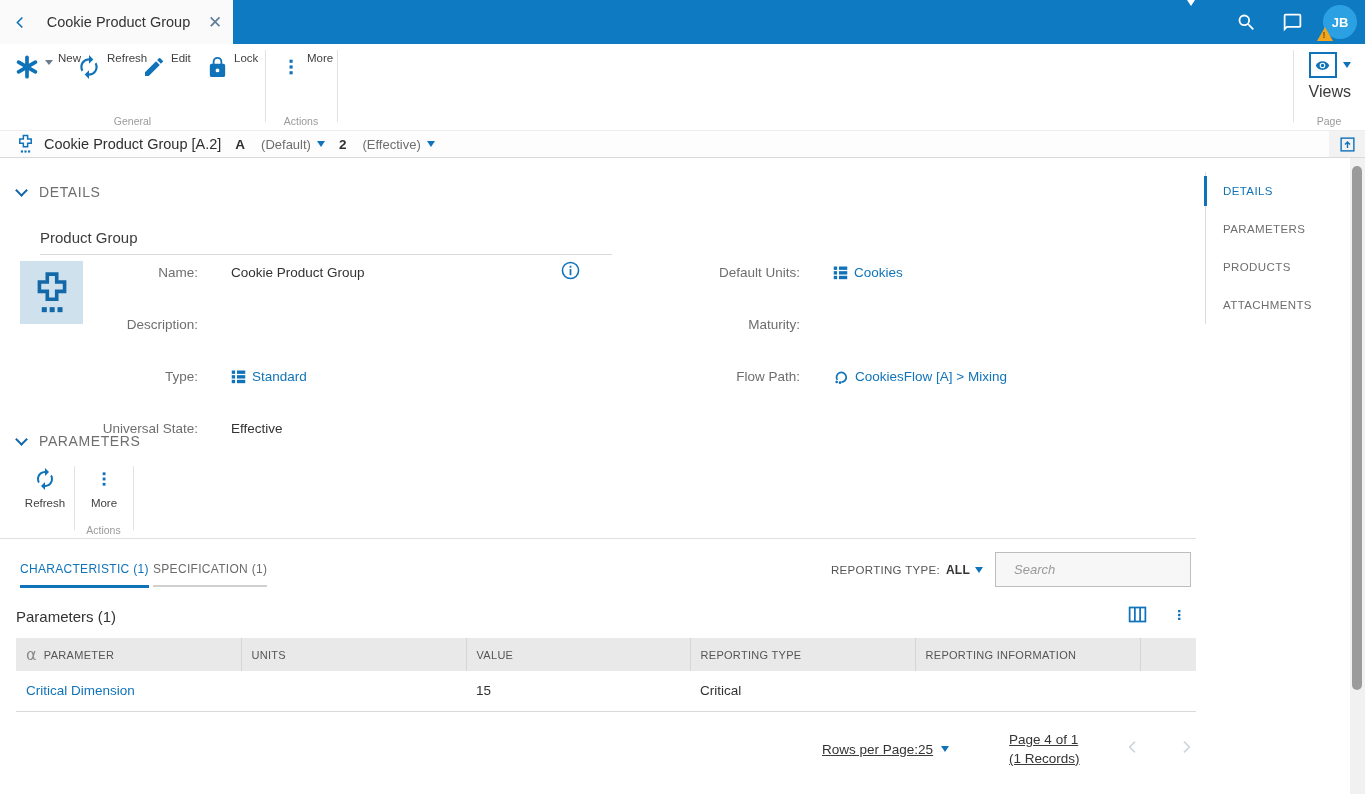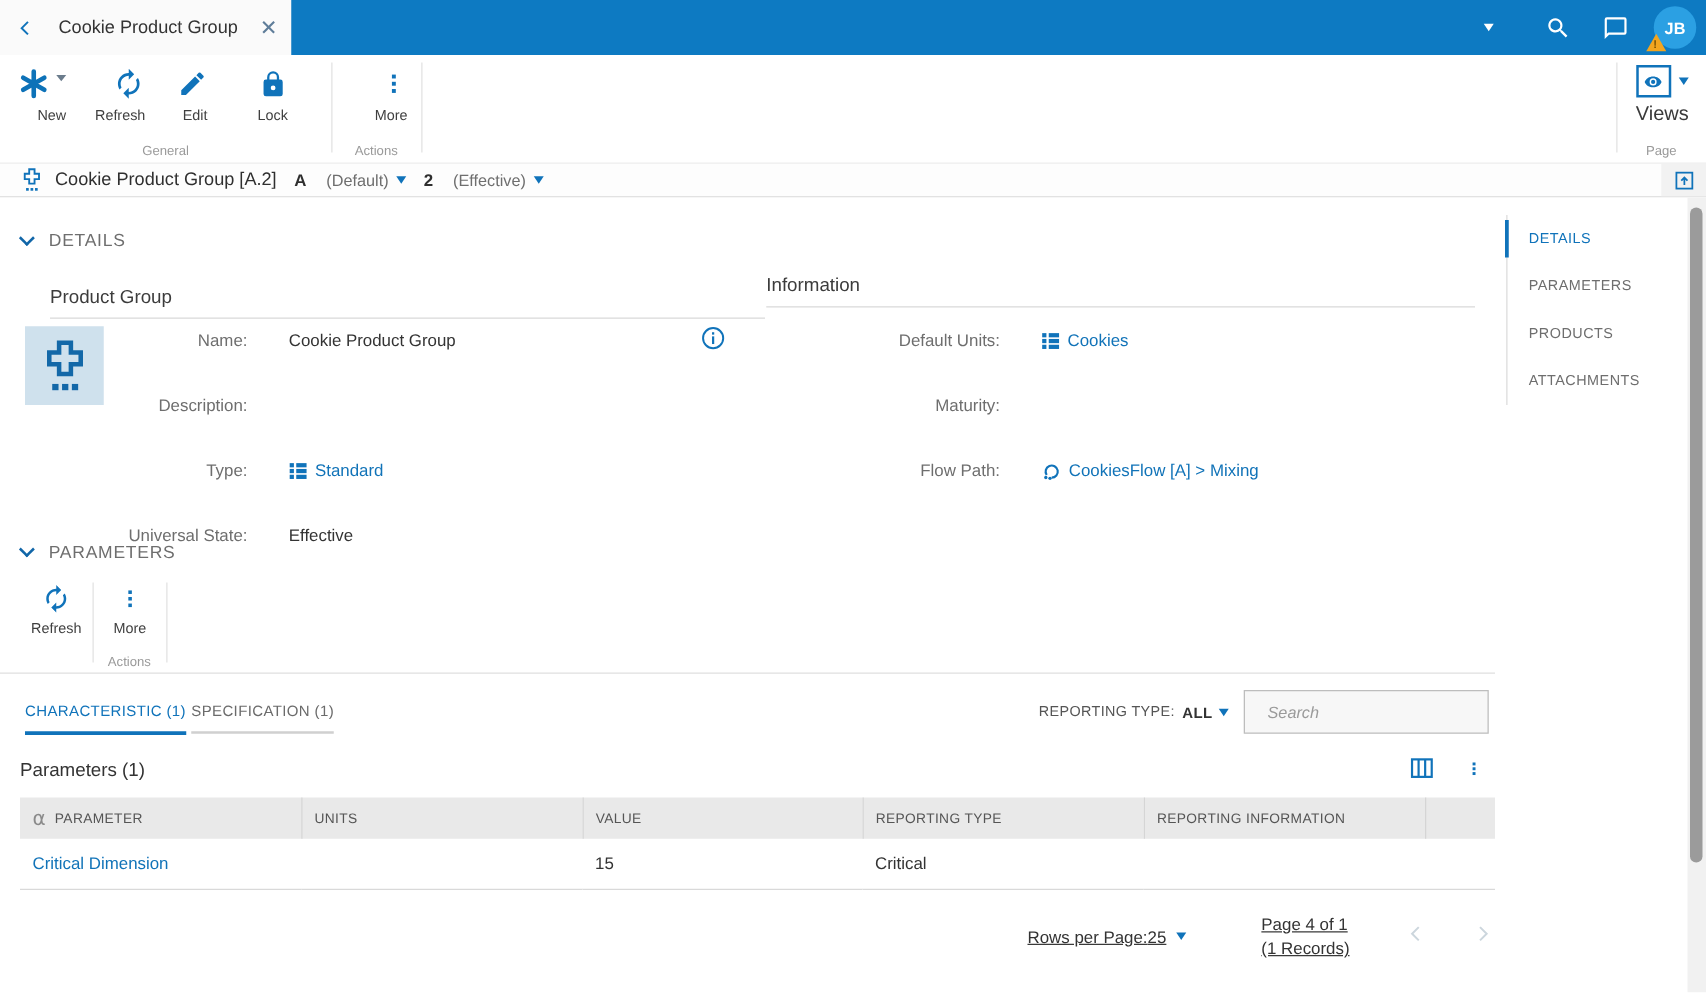--- a/index.html
+++ b/index.html
@@ -5,31 +5,31 @@
   * { margin:0; padding:0; box-sizing:border-box; }
   html,body { width:1365px; height:794px; overflow:hidden; }
   body { font-family:"Liberation Sans", sans-serif; background:#fff; color:#3a3a3a; position:relative; }
 
   
   .titlebar { position:absolute; top:0; left:0; width:1365px; height:44px; background:#0d7ac2; display:flex; }
   .tab-area { width:233px; height:44px; background:#fafafa; display:flex; align-items:center; }
   .back-btn { width:40px; height:44px; display:flex; align-items:center; justify-content:center; cursor:pointer; }
   .tab-title { flex:1; text-align:center; font-size:14.5px; color:#333; white-space:nowrap; overflow:hidden; }
   .tab-close { width:36px; height:44px; display:flex; align-items:center; justify-content:center; color:#5f7d99; font-size:17px; cursor:pointer; }
-  .bluebar-right { flex:1; display:flex; align-items:center; justify-content:flex-end; color:#fff;padding-left:20px; }
+  .bluebar-right { flex:1; display:flex; align-items:flex-start; justify-content:flex-end; color:#fff;padding-left:20px; }
   .bar-caret { margin-right:28px; }
   .bar-icon { width:46px; height:44px; display:flex; align-items:center; justify-content:center; color:#fff; }
   .avatar-wrap { position:relative; width:50px; height:44px; display:flex; align-items:center; justify-content:center; }
   .avatar { width:34px; height:34px; border-radius:50%; background:#2ba0e3; color:#fff; font-size:13px; display:flex; align-items:center; justify-content:center; font-weight:bold; }
   .warn-badge { position:absolute; left:2px; bottom:3px; width:0; height:0; border-left:8px solid transparent; border-right:8px solid transparent; border-bottom:14px solid #f2a51f; }
   .warn-badge::after { content:"!"; position:absolute; left:-2.5px; top:3px; font-size:9px; font-weight:bold; color:#7a5200; }
 
   
   .ribbon { position:absolute; top:44px; left:0; width:1365px; height:86px; background:#fff; }
-  .rbtn { position:absolute; top:8px; display:flex; flex-direction:column; align-items:flex-end; gap:5px; cursor:pointer; }
+  .rbtn { position:absolute; top:8px; display:flex; flex-direction:row; align-items:flex-start; gap:5px; cursor:pointer; }
   .rbtn .ric { height:30px; display:flex; align-items:center; justify-content:center; color:#1073ba; }
   .rbtn .rlabel { font-size:11.5px; color:#3f3f3f; }
   .rib-sep { position:absolute; top:6px; height:72px; width:1px; background:#e2e2e2; }
   .rib-group { position:absolute; bottom:3px; font-size:10.5px; color:#9a9a9a; text-align:center; }
   .views-btn { position:absolute; top:8px; right:14px; display:flex; flex-direction:column; align-items:center; gap:5px; cursor:pointer; }
   .eye-box { width:28px; height:26px; border:2px solid #1073ba; display:flex; align-items:center; justify-content:center; color:#1073ba; }
   .views-row { display:flex; align-items:center; gap:6px; }
 
   
   .crumbbar { position:absolute; top:130px; left:0; width:1365px; height:28px; border-top:1px solid #ededed; border-bottom:1px solid #d9d9d9; background:#fdfdfd; display:flex; align-items:center; padding-left:16px; }
@@ -278,24 +278,20 @@
   </div>
 
   <div style="position:absolute; left:560px; top:102px;">
     <svg width="21" height="21" viewBox="0 0 24 24">
       <circle cx="12" cy="12" r="9.2" fill="none" stroke="#1073ba" stroke-width="1.8"></circle>
       <rect x="11" y="6.6" width="2" height="2.2" fill="#1073ba"></rect>
         <rect x="11" y="10.4" width="2" height="7" fill="#1073ba"></rect>
     </svg>
   </div>
 
-  <div style="position:absolute; left:613px; top:62px; width:567px;">
-    <div class="col-heading">Information</div>
-    <div class="hrule"></div>
-  </div>
   <div class="fields" style="position:absolute; left:613px; top:105px; grid-template-columns:187px auto;">
     <span class="flabel">Default Units:</span>
     <span class="fvalue">
       <svg width="15" height="15" viewBox="0 0 20 20" fill="#1073ba">
           <rect x="1" y="2" width="4.5" height="4.5"></rect>
           <rect x="8" y="2" width="11" height="4.5"></rect>
           <rect x="1" y="8.2" width="4.5" height="4.5"></rect>
           <rect x="8" y="8.2" width="11" height="4.5"></rect>
           <rect x="1" y="14.4" width="4.5" height="4.5"></rect>
           <rect x="8" y="14.4" width="11" height="4.5"></rect>

